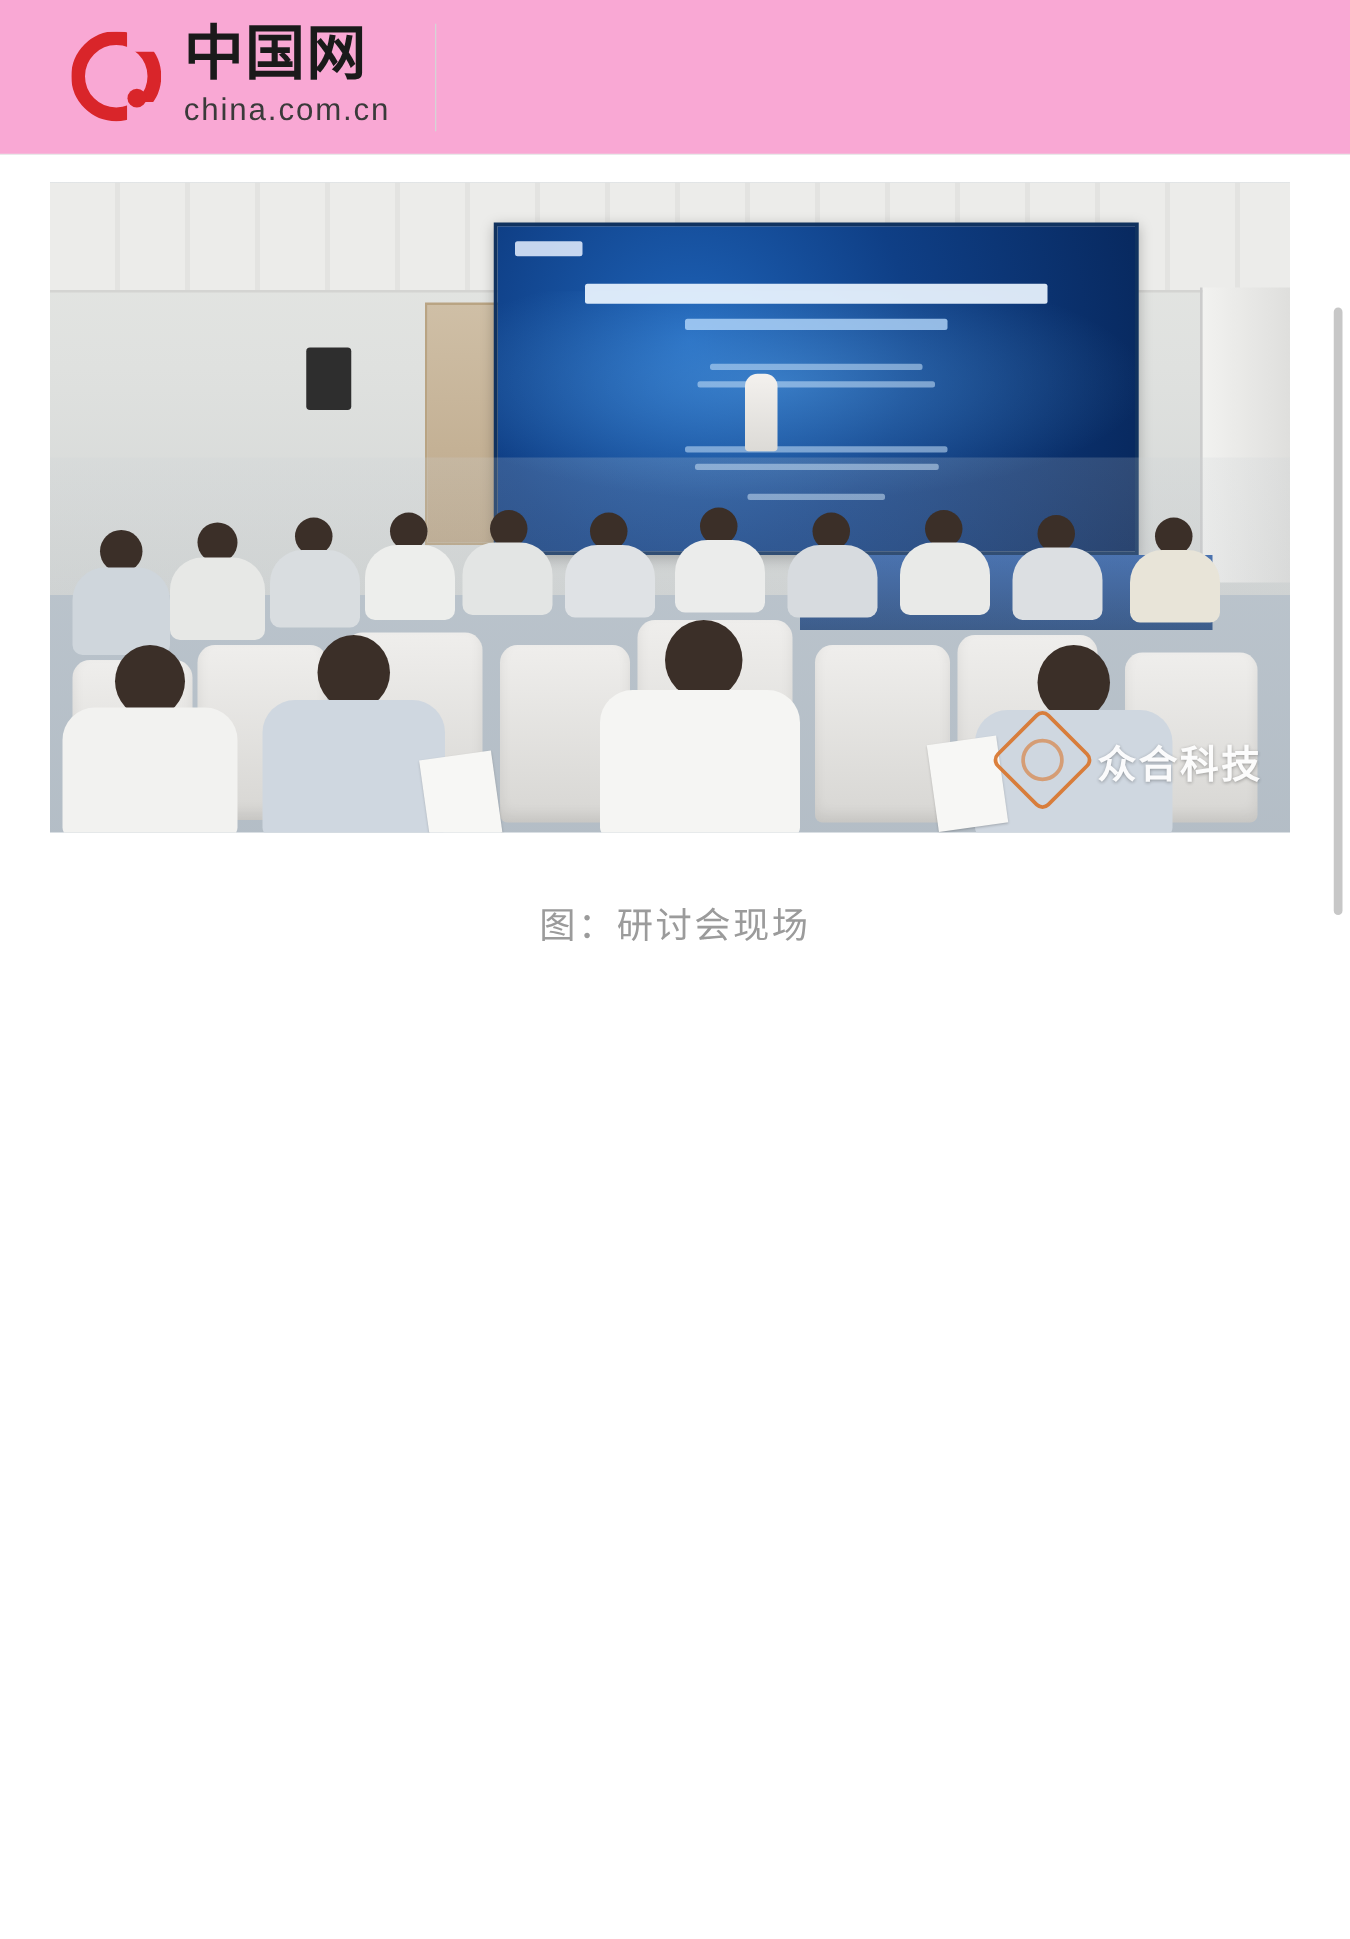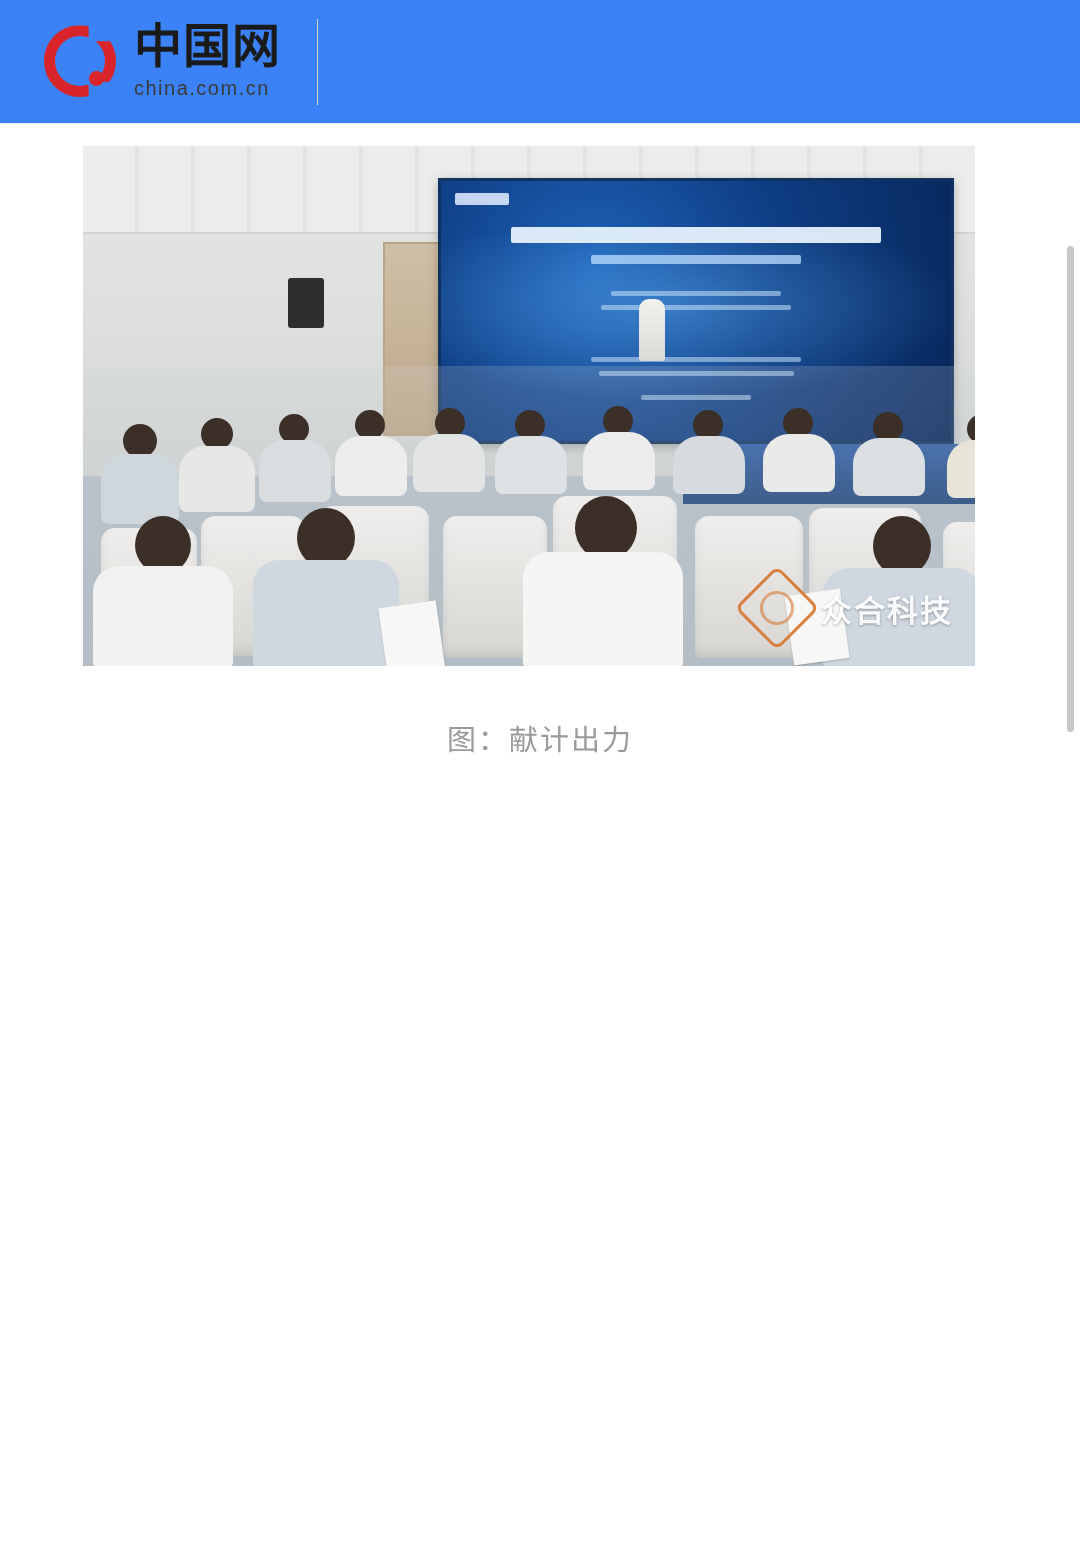--- a/index.html
+++ b/index.html
@@ -13,25 +13,25 @@
     position: relative;
     overflow: hidden;
     font-family: "Liberation Sans", "DejaVu Sans", sans-serif;
     color: #222;
   }
 
   
   .header {
     height: 124px;
     width: 100%;
-    background: #3b82f6;
+    background: #f9a8d4;
     display: flex;
     align-items: center;
     box-sizing: border-box;
-    padding-left: 44px;
+    padding-left: 57px;
     border-bottom: 1px solid #e9e9e9;
   }
   .brand {
     display: flex;
     align-items: center;
   }
   .brand-mark {
     width: 72px;
     height: 72px;
     position: relative;
@@ -63,21 +63,21 @@
   }
   .brand-cn {
     font-size: 48px;
     line-height: 1.02;
     font-weight: bold;
     color: #1a1a1a;
     letter-spacing: 1px;
     font-family: "Liberation Sans", "DejaVu Sans", sans-serif;
   }
   .brand-en {
-    font-size: 20px;
+    font-size: 25px;
     color: #3a3a3a;
     letter-spacing: 1.5px;
     margin-top: 5px;
   }
   .brand-divider {
     width: 1px;
     height: 86px;
     background: #d5d5d5;
     margin-left: 36px;
   }
@@ -86,26 +86,25 @@
   .article {
     padding: 0 40px;
     box-sizing: border-box;
   }
 
   .figure {
     margin: 22px 0 0 0;
     position: relative;
   }
   .photo {
-    width: 892px;
+    width: 992px;
     height: 520px;
     position: relative;
     overflow: hidden;
     background: #b9c3cc;
-    margin-left: 43px;
   }
   
   .photo .wall {
     position: absolute;
     left: 0; top: 0; right: 0;
     height: 330px;
     background: linear-gradient(180deg,#e6e7e4 0%, #dfe1df 45%, #d3d6d5 100%);
   }
   .photo .ceiling {
     position: absolute;
@@ -343,19 +342,19 @@
         <div class="paper" style="left:300px; top:238px; width:58px; height:72px;"></div>
         <div class="paper" style="left:706px; top:226px; width:56px; height:70px;"></div>
       </div>
 
       <div class="watermark">
         <div class="wm-mark"></div>
         <div class="wm-text">众合科技</div>
       </div>
     </div>
 
-    <figcaption class="figcaption">图：献计出力</figcaption>
+    <figcaption class="figcaption">图：研讨会现场</figcaption>
   </figure>
 
 </div>
 
 <div class="scrollbar-track"></div>
 <div class="scrollbar-thumb"></div>
 
 </body></html>

